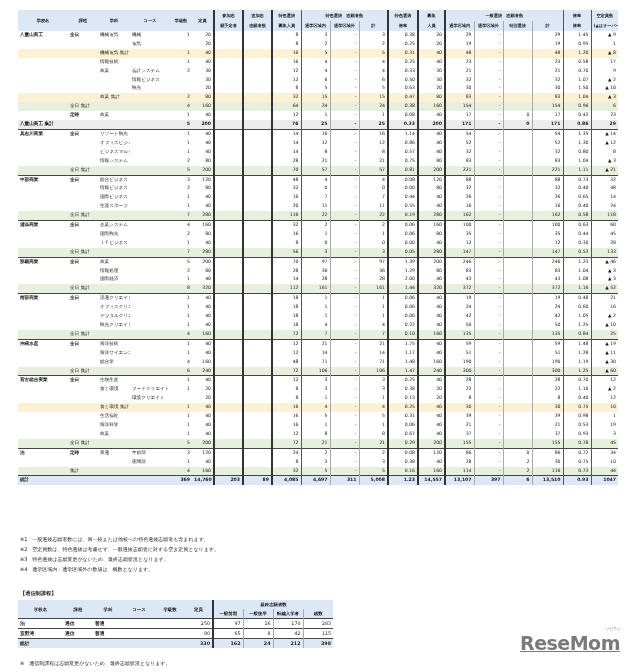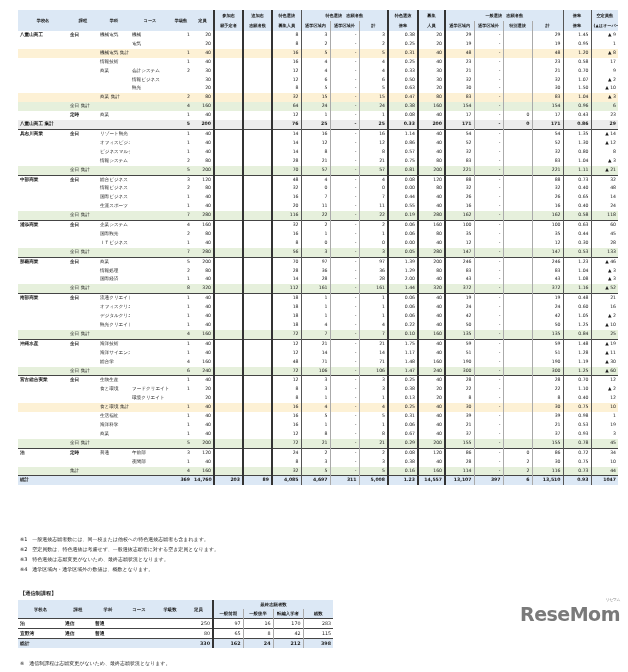--- a/index.html
+++ b/index.html
@@ -19,21 +19,21 @@
   .vl{border-left:2px solid #333;}
   .vt{border-left:1px solid #555;}
   .vg{border-left:1px solid #aaa;}
   #notes{position:absolute;left:20px;top:534px;font-size:5px;line-height:10px;}
   #notes div{white-space:nowrap;}
   #tsu-title{position:absolute;left:20px;top:590px;font-size:5.2px;font-weight:bold;}
   #tsu{position:absolute;left:18px;top:600px;width:315px;font-size:4.8px;}
   #tsu td,#tsu th{padding:0 2px;height:9px;line-height:9px;white-space:nowrap;}
   #tsu thead th{background:#dce8f5;font-weight:bold;font-size:4.4px;text-align:center;}
   #tsu-note{position:absolute;left:20px;top:660px;font-size:5px;}
-  #logo{position:absolute;left:520px;top:603px;font-family:"DejaVu Sans",sans-serif;font-weight:bold;font-size:19px;color:#7a7a7a;letter-spacing:-0.5px;}
+  #logo{position:absolute;left:520px;top:632px;font-family:"DejaVu Sans",sans-serif;font-weight:bold;font-size:19px;color:#7a7a7a;letter-spacing:-0.5px;text-decoration:underline;}
   #logo small{position:absolute;right:0;top:-6px;font-size:4px;font-weight:normal;color:#888;}
 </style>
 </head>
 <body>
 
 <table id="main">
   <colgroup>
     <col style="width:50px">
       <col style="width:30px">
       <col style="width:32px">

